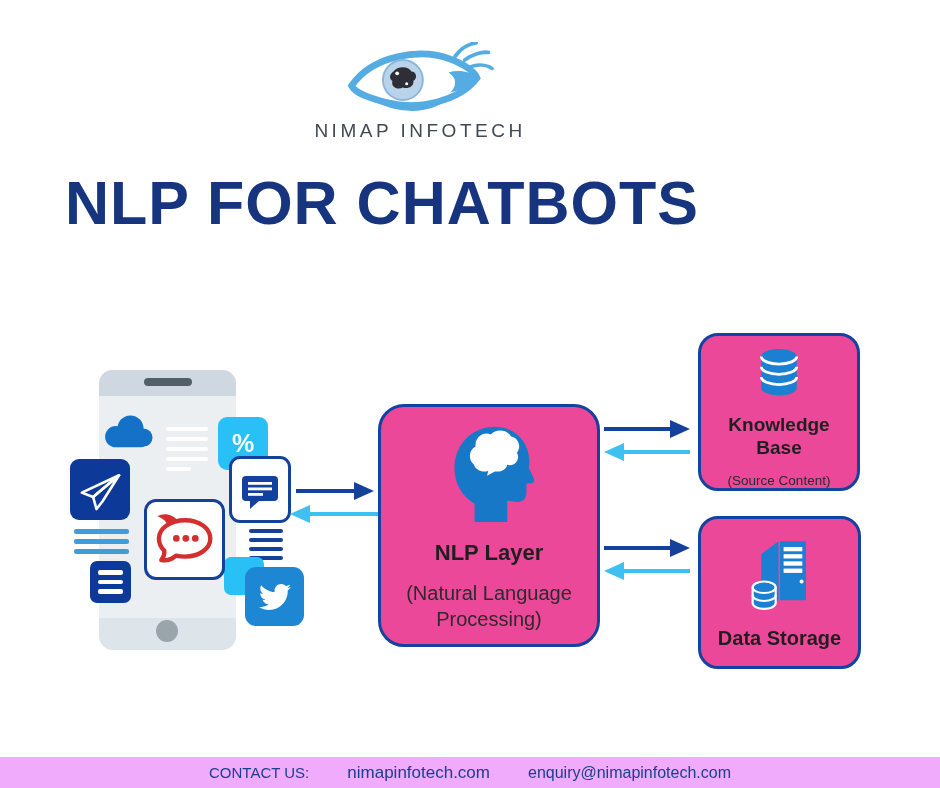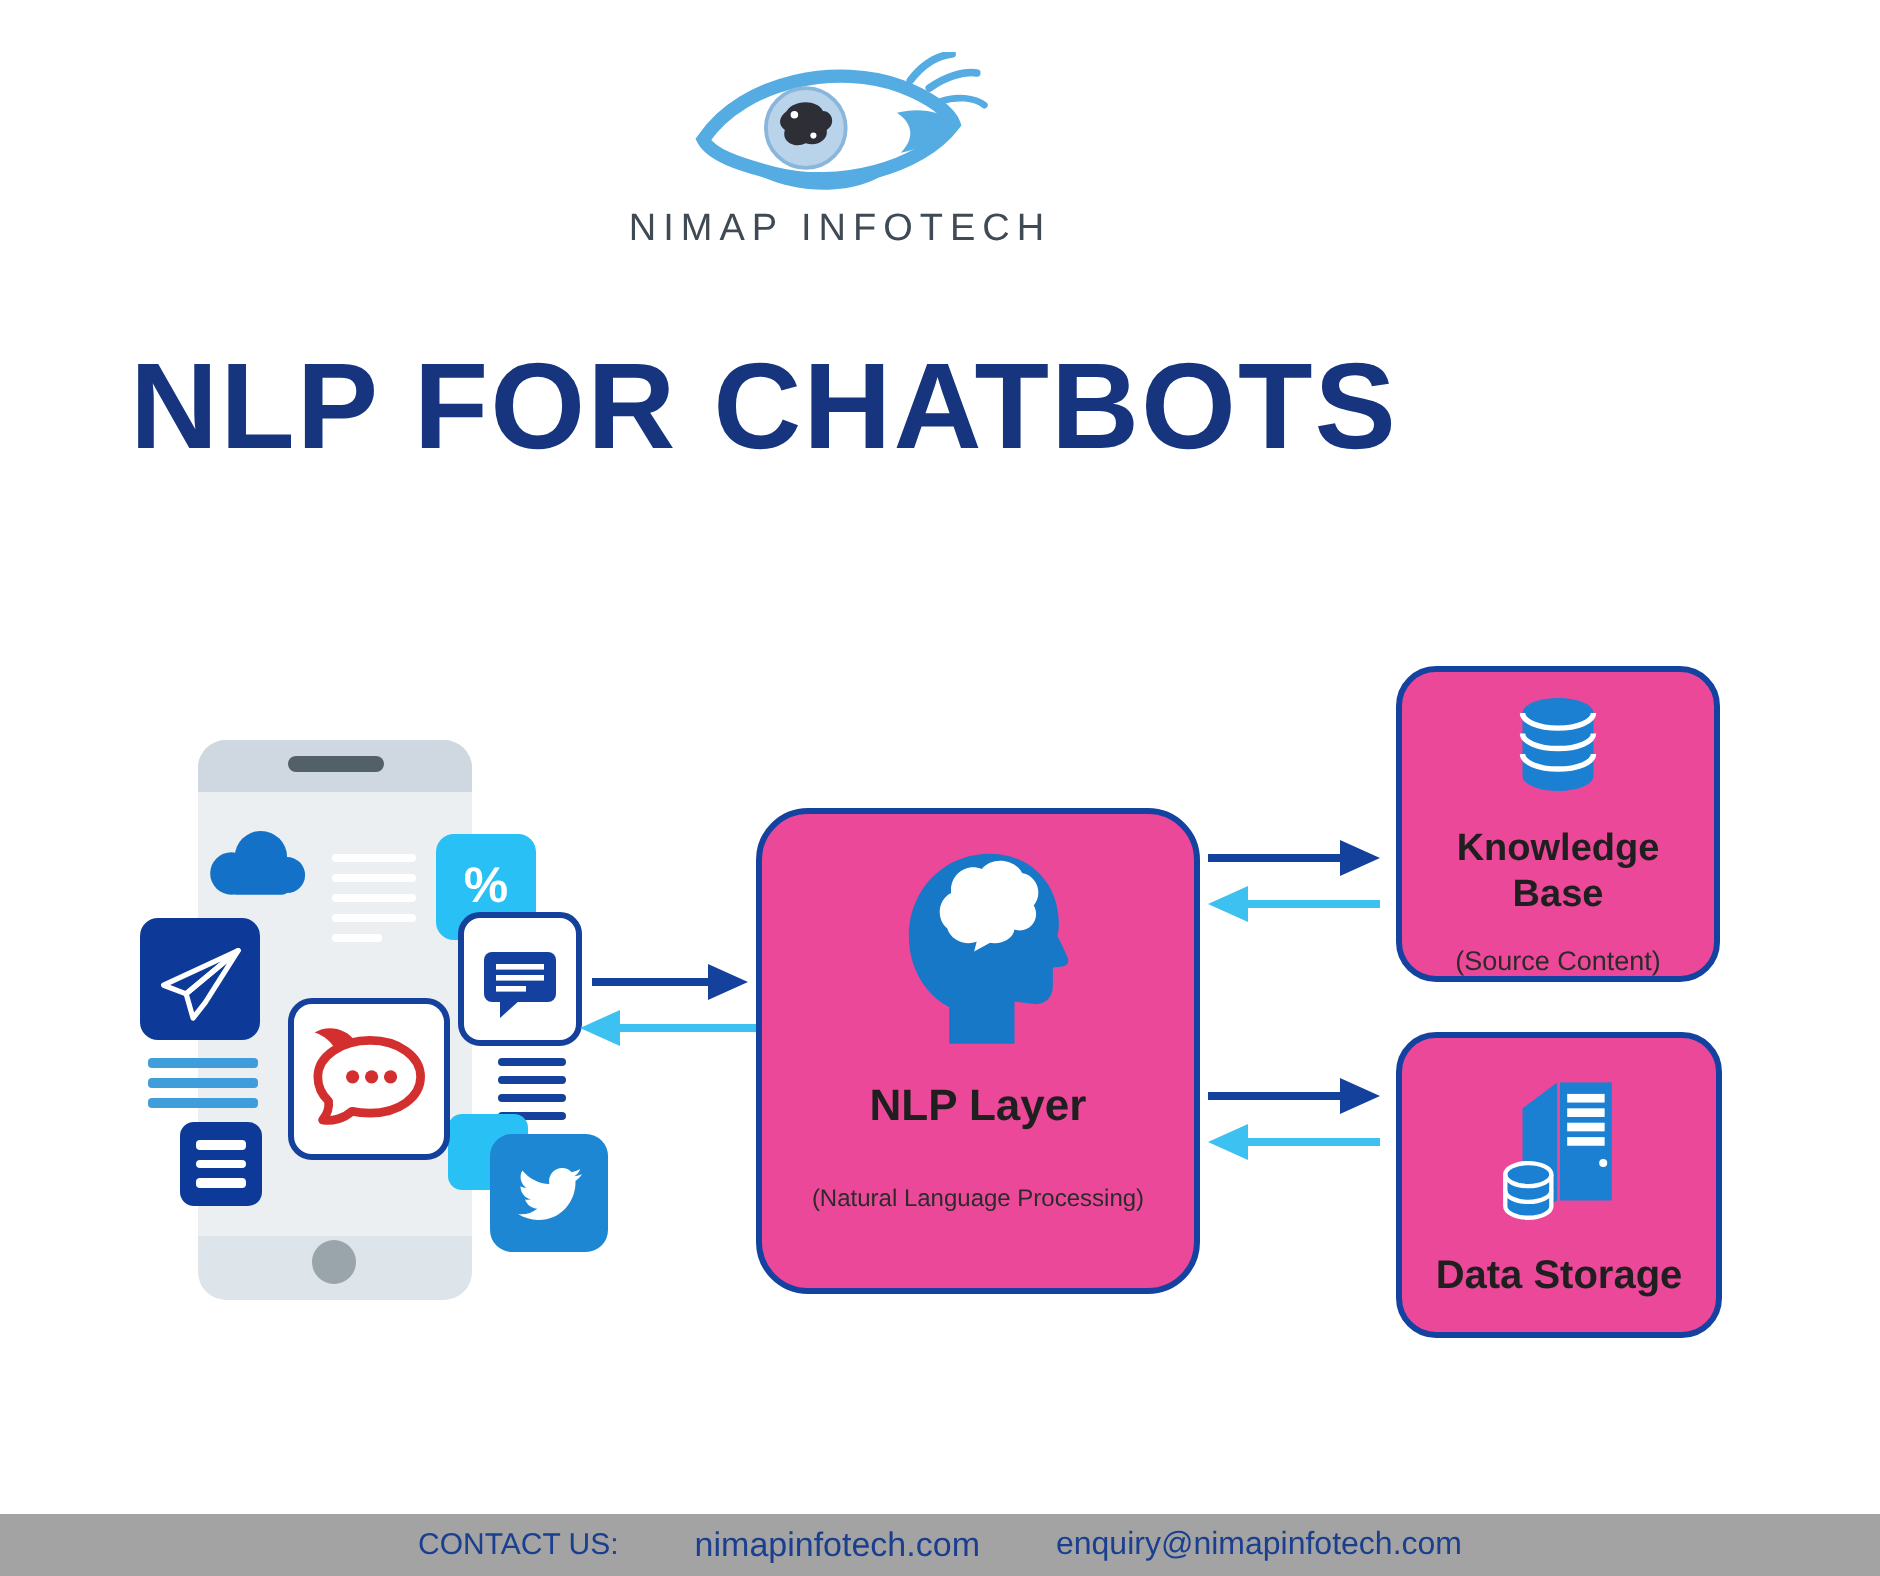--- a/index.html
+++ b/index.html
@@ -1,21 +1,21 @@
 <!DOCTYPE html>
 <html><head>
 <meta charset="utf-8">
 <style>
   html,body{margin:0;padding:0;background:#ffffff;}
   #canvas{
     position:relative;width:940px;height:788px;background:#ffffff;overflow:hidden;
     font-family:"Liberation Sans", sans-serif;
   }
   
-  .logo-wrap{position:absolute;top:26px;left:0;width:840px;text-align:center;}
+  .logo-wrap{position:absolute;top:42px;left:0;width:840px;text-align:center;}
   .logo-eye{display:block;margin:0 auto;}
   .brand-name{margin-top:2px;font-size:19px;letter-spacing:3.5px;color:#404a54;font-weight:400;}
   .main-title{
     position:absolute;top:168px;left:0;width:764px;text-align:center;
     font-size:61px;font-weight:700;color:#16357e;letter-spacing:1px;
   }
   
   .phone-body{position:absolute;left:99px;top:370px;width:137px;height:280px;background:#dde4ea;border-radius:14px;}
   .phone-top{position:absolute;left:99px;top:370px;width:137px;height:26px;background:#cfd8e0;border-radius:14px 14px 0 0;}
   .phone-screen{position:absolute;left:99px;top:396px;width:137px;height:222px;background:#eceff2;}
@@ -46,28 +46,28 @@
   .flow-box{position:absolute;background:#ec4899;border:3px solid #1442a0;box-sizing:border-box;
     display:flex;flex-direction:column;align-items:center;text-align:center;gap:12px;}
   .nlp-box{left:378px;top:404px;width:222px;height:243px;border-radius:26px;padding-top:13px;}
   .kb-box{left:698px;top:333px;width:162px;height:158px;border-radius:20px;padding-top:11px;}
   .ds-box{left:698px;top:516px;width:163px;height:153px;border-radius:20px;padding-top:9px;}
   .box-title{font-weight:700;color:#1f1f1f;}
   .nlp-box .box-title{font-size:22px;margin-top:6px;}
   .kb-box .box-title{font-size:19px;line-height:1.25;width:120px;margin-top:3px;}
   .ds-box .box-title{font-size:20px;margin-top:3px;}
   .box-sub{color:#2b2b2b;}
-  .nlp-box .box-sub{font-size:12px;line-height:1.3;width:172px;margin-top:14px;}
+  .nlp-box .box-sub{font-size:20px;line-height:1.3;width:172px;margin-top:2px;}
   .kb-box .box-sub{font-size:13.5px;margin-top:1px;}
   .ds-box .box-sub{font-size:13.5px;line-height:1.3;width:150px;margin-top:1px;}
   
   .arrows{position:absolute;left:0;top:0;pointer-events:none;z-index:3;}
   
   .footer-bar{
-    position:absolute;left:0;bottom:0;width:940px;height:31px;background:#a3a3a3;
+    position:absolute;left:0;bottom:0;width:940px;height:31px;background:#f0abfc;
     display:flex;align-items:center;justify-content:center;gap:38px;color:#1b3f8f;
   }
   .footer-contact{font-size:15px;}
   .footer-site{font-size:17px;}
   .footer-email{font-size:16px;}
 </style>
 </head>
 <body>
 
 <div id="canvas">

